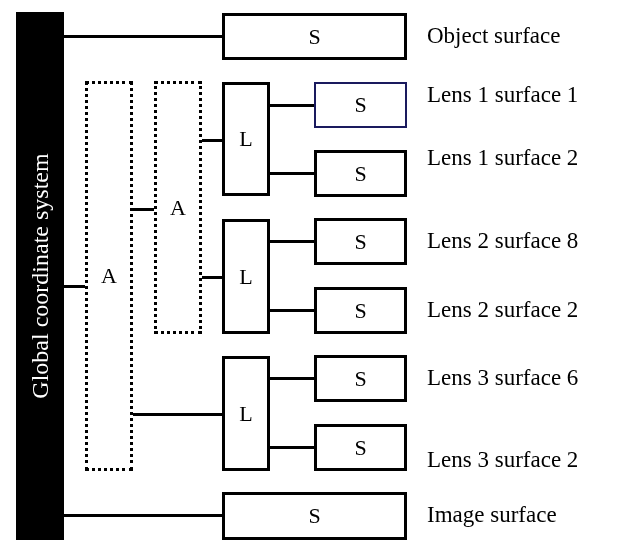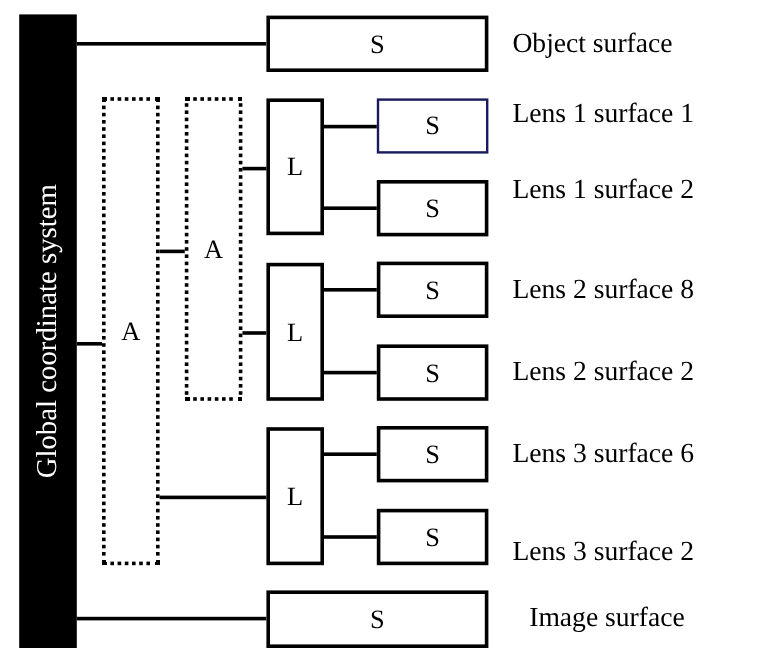--- a/index.html
+++ b/index.html
@@ -78,13 +78,13 @@
   <span>S</span>
 </div>
 
 <div class="lbl" style="top:36px;">Object surface</div>
 <div class="lbl" style="top:95px;">Lens 1 surface 1</div>
 <div class="lbl" style="top:158px;">Lens 1 surface 2</div>
 <div class="lbl" style="top:241px;">Lens 2 surface 8</div>
 <div class="lbl" style="top:310px;">Lens 2 surface 2</div>
 <div class="lbl" style="top:378px;">Lens 3 surface 6</div>
 <div class="lbl" style="top:447px;margin-top:13px;">Lens 3 surface 2</div>
-<div class="lbl" style="top:515px;margin-left:14px;">Image surface</div>
+<div class="lbl" style="top:515px;">Image surface</div>
 
 </body></html>

